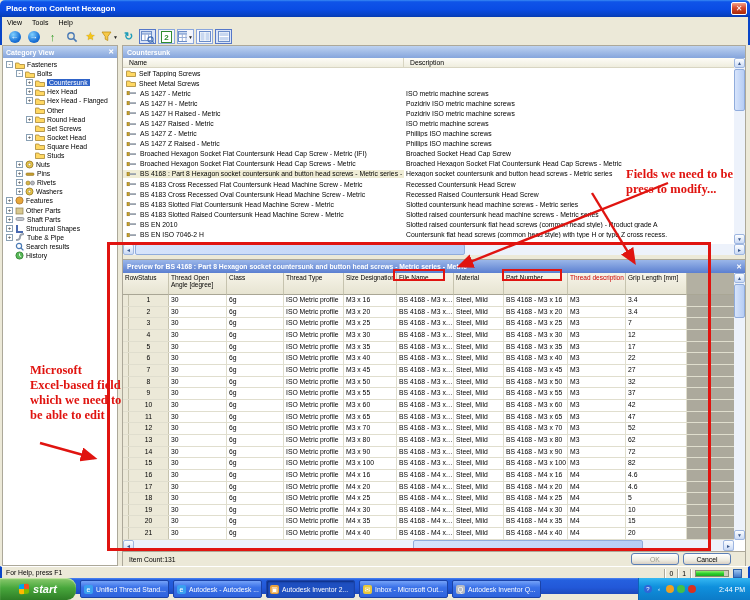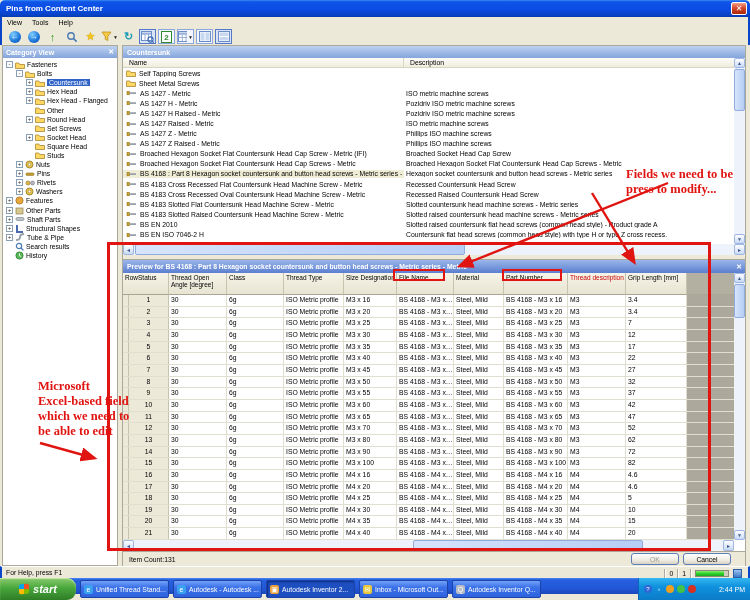--- a/index.html
+++ b/index.html
@@ -116,28 +116,28 @@
   .tray-ic { width:8px; height:8px; border-radius:50%; flex:none; font-size:6px; color:#fff; text-align:center; line-height:8px; }
   #clock { margin-left:auto; color:#fff; font-size:7px; }
 
   
   .ann { pointer-events:none; z-index:60; }
   #ann-rect { left:107px; top:242px; width:604px; height:309px; border:3px solid #E01410; }
   #ann-fn { left:393px; top:269px; width:52px; height:12px; border:2px solid #E01410; z-index:61; }
   #ann-pn { left:502px; top:269px; width:60px; height:12px; border:2px solid #E01410; z-index:61; }
   .note { font-family:"Liberation Serif",serif; font-weight:bold; color:#E01410; font-size:12.5px; line-height:15px; white-space:pre-line; z-index:61; }
   #note-right { left:626px; top:167px; width:124px; }
-  #note-left { left:30px; top:379px; width:96px;margin-left:8px; }
+  #note-left { left:30px; top:363px; width:96px; }
   #arrows { left:0; top:0; width:750px; height:600px; z-index:62; pointer-events:none; }
 </style>
 </head>
 <body>
 
 <div class="abs" id="titlebar">
-  <span>Pins from Content Center</span>
+  <span>Place from Content Hexagon</span>
 </div>
 <div class="abs" id="btn-close-app">✕</div>
 <div class="abs" id="menubar">
     <span class="menu-item">View</span>
     <span class="menu-item">Tools</span>
     <span class="menu-item">Help</span>
   </div>
 <div class="abs" id="toolbar">
     <span class="tbtn">
       <span class="cir">←</span>

